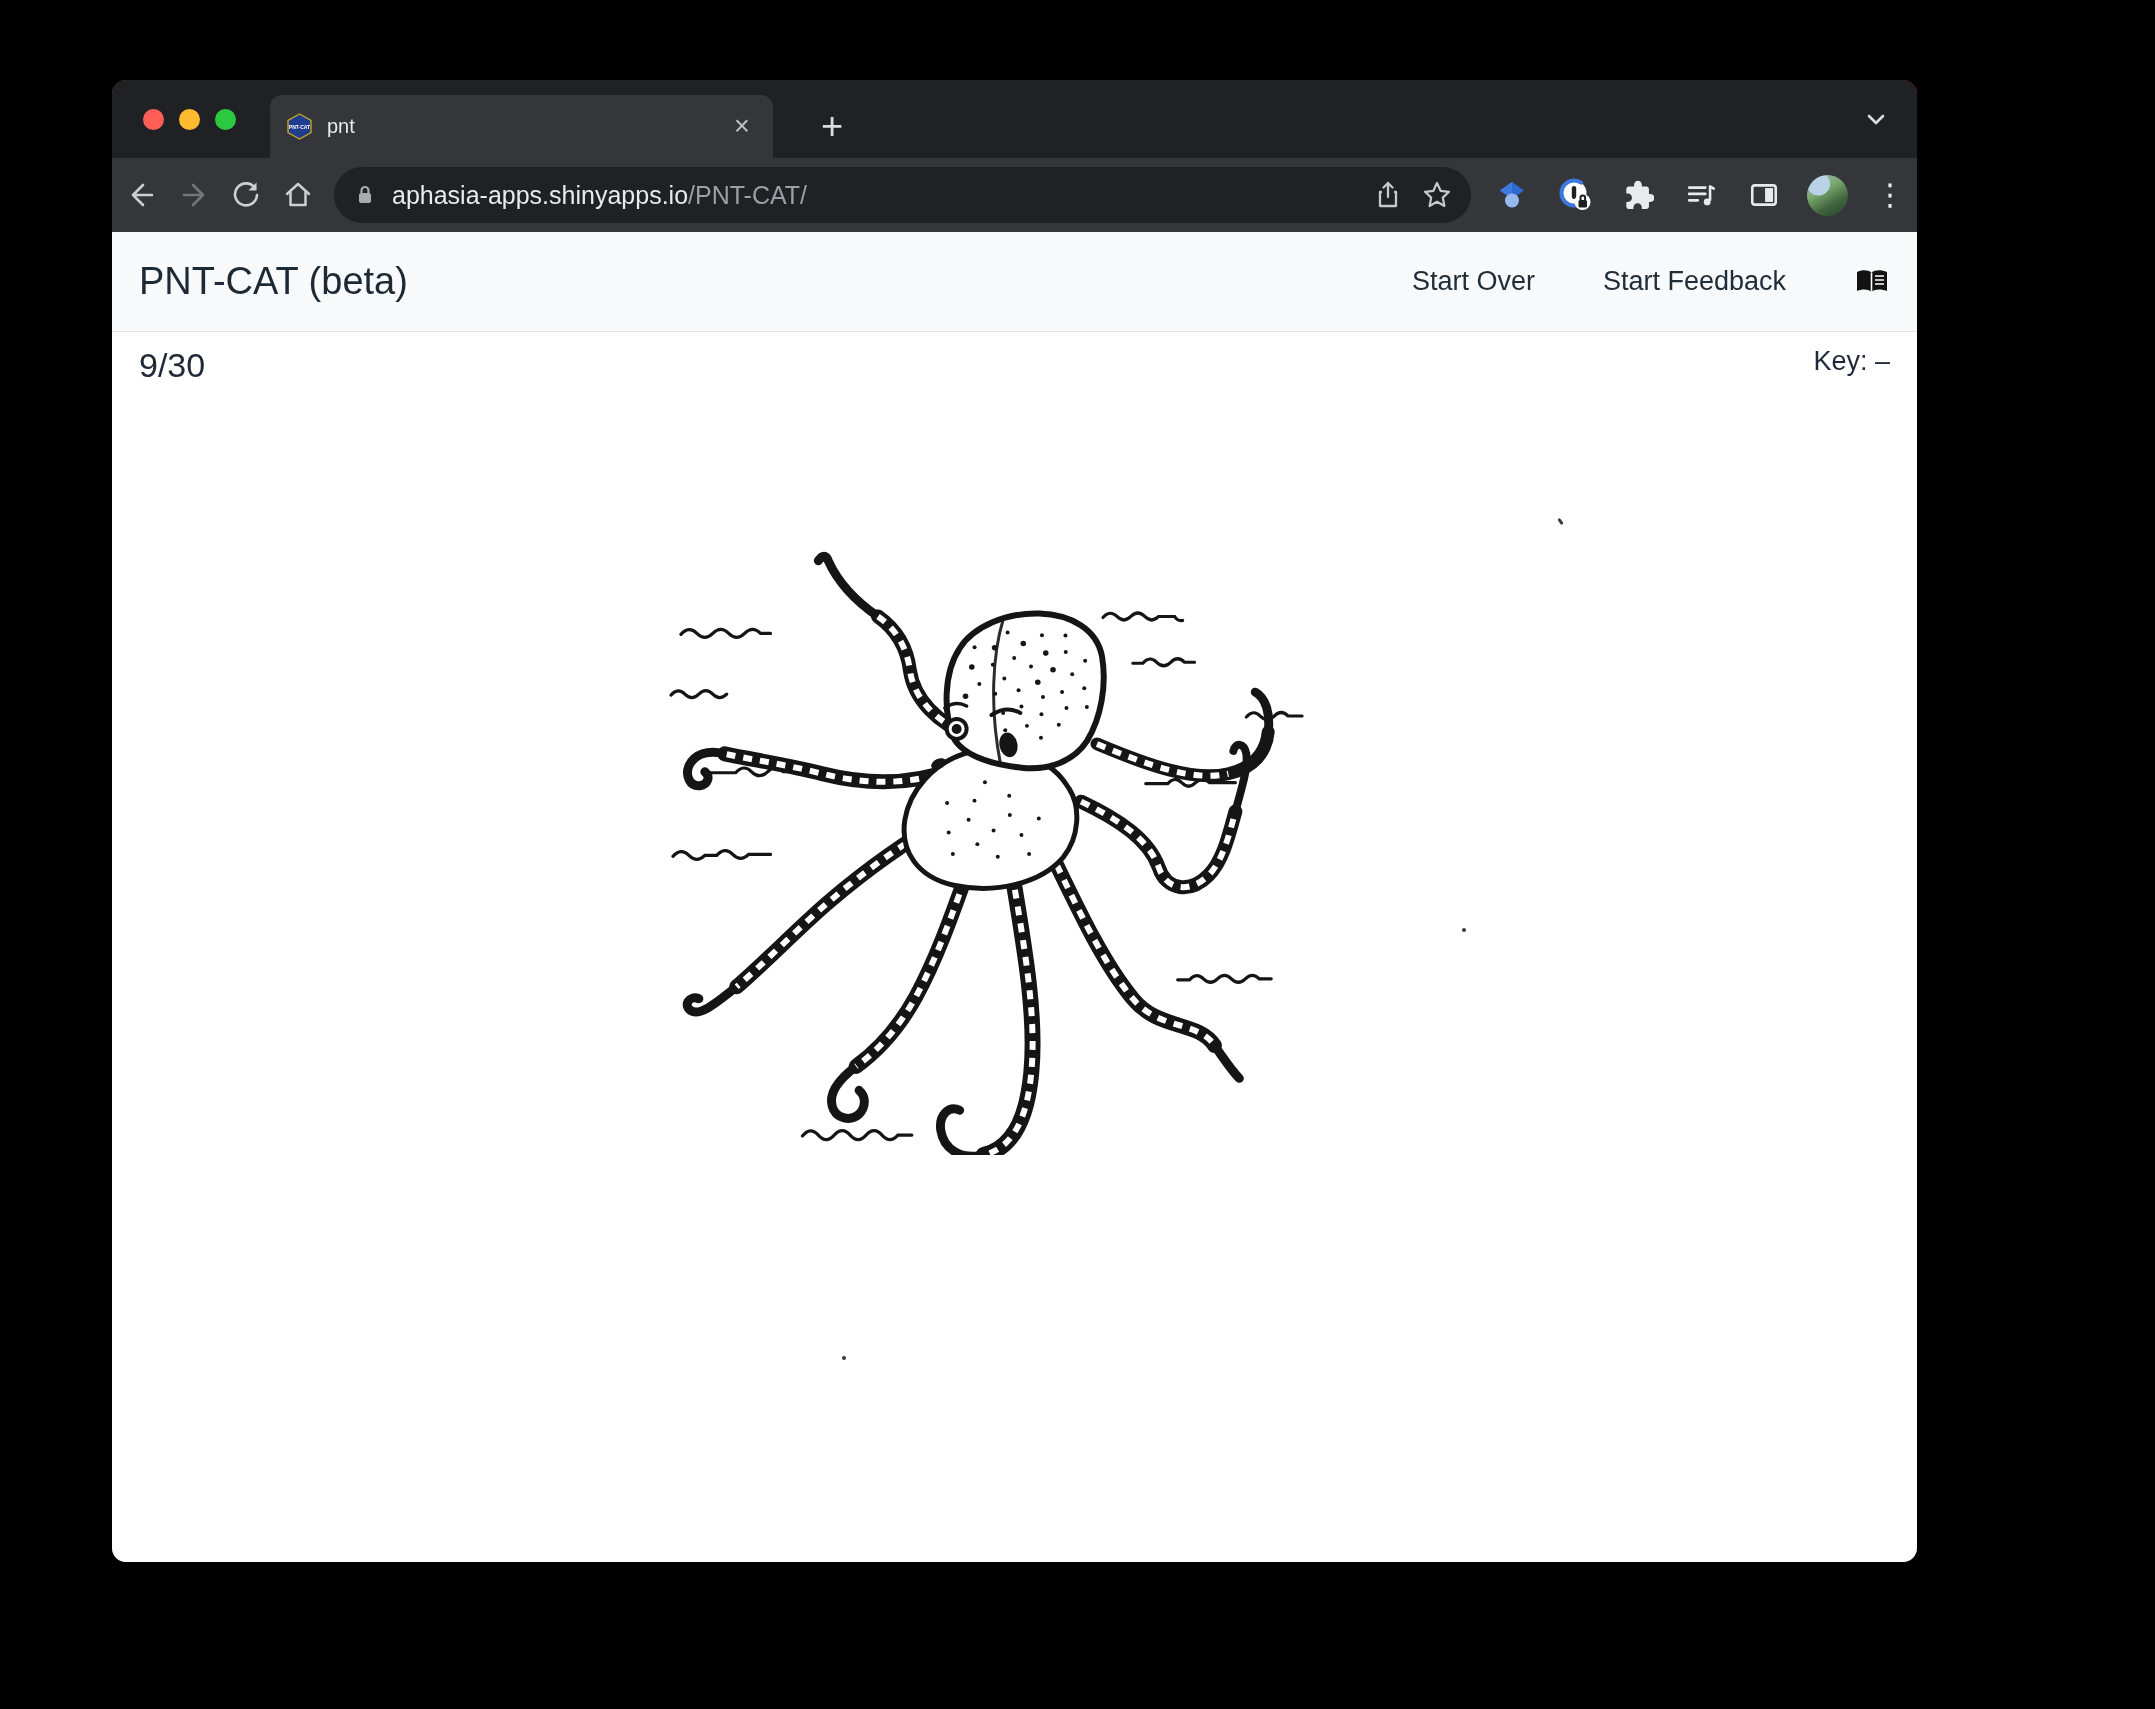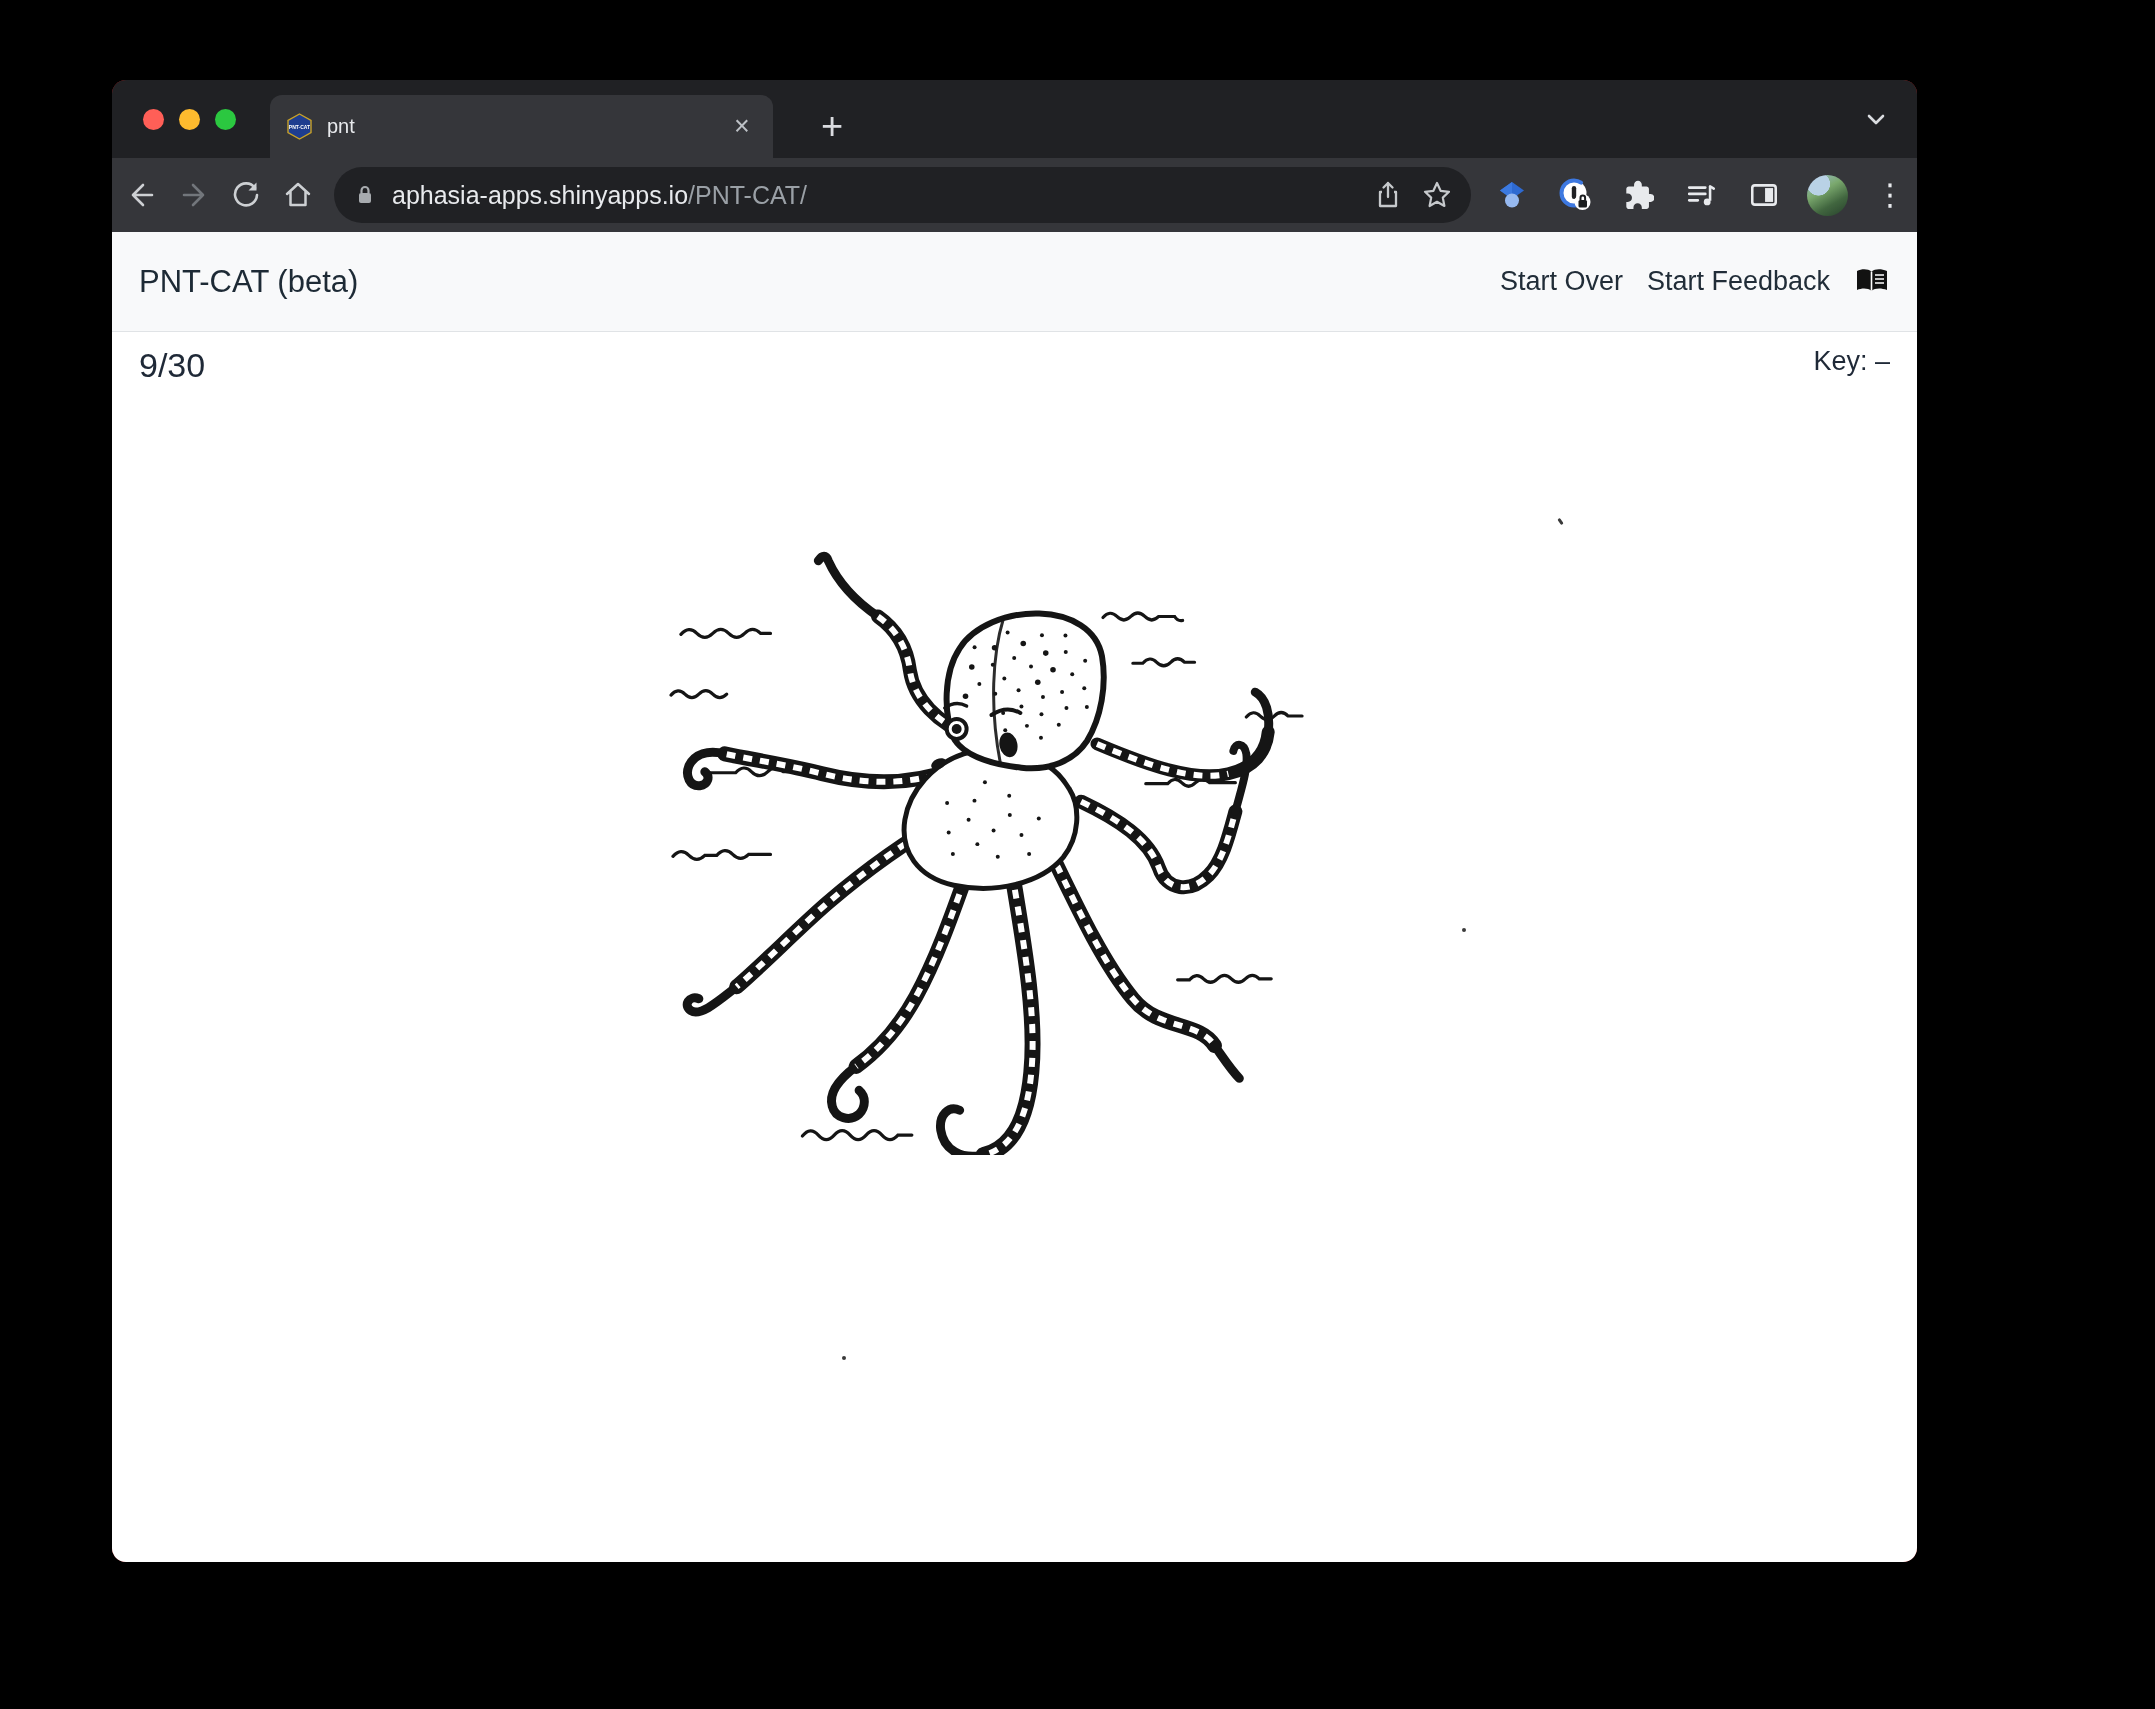--- a/index.html
+++ b/index.html
@@ -41,22 +41,22 @@
   .extrow{display:flex;align-items:center;gap:17px;margin-left:8px}
   .extbtn{width:46px;height:46px;display:flex;align-items:center;justify-content:center;flex:none}
   .avatar{width:41px;height:41px;border-radius:50%;
           background:radial-gradient(circle at 28% 22%, #b9d2e6 0 26%, transparent 27%),
                      linear-gradient(150deg,#9fc0d8 0%,#7aa86d 38%,#41663f 68%,#27402c 100%)}
   .menudots{color:var(--chrome-text);font-size:30px;line-height:30px}
 
   
   .pageheader{height:100px;background:var(--header-bg);border-bottom:1px solid var(--header-border);
               display:flex;align-items:center;padding:0 27px;flex:none}
-  .pagetitle{font-size:31px;color:var(--page-text)}
-  .headnav{margin-left:auto;display:flex;align-items:flex-start;gap:24px}
+  .pagetitle{font-size:38px;color:var(--page-text)}
+  .headnav{margin-left:auto;display:flex;align-items:center;gap:68px}
   .headlink{font-size:27px;color:#212d38;cursor:default}
   .content{flex:1;position:relative;background:#fff}
   .counter{position:absolute;left:27px;top:14px;font-size:34px;color:#1f2937}
   .keyval{position:absolute;right:27px;top:14px;font-size:27px;color:#1f2937}
   .octo-box{position:absolute;left:541px;top:171px;width:677px;height:652px}
   .artifact{position:absolute;background:#3a3a3a;border-radius:2px}
 
   
   .ln{stroke:var(--ink);fill:none;stroke-linecap:round;stroke-linejoin:round}
   .sq{stroke:var(--ink);fill:none;stroke-width:3.2;stroke-linecap:round}

